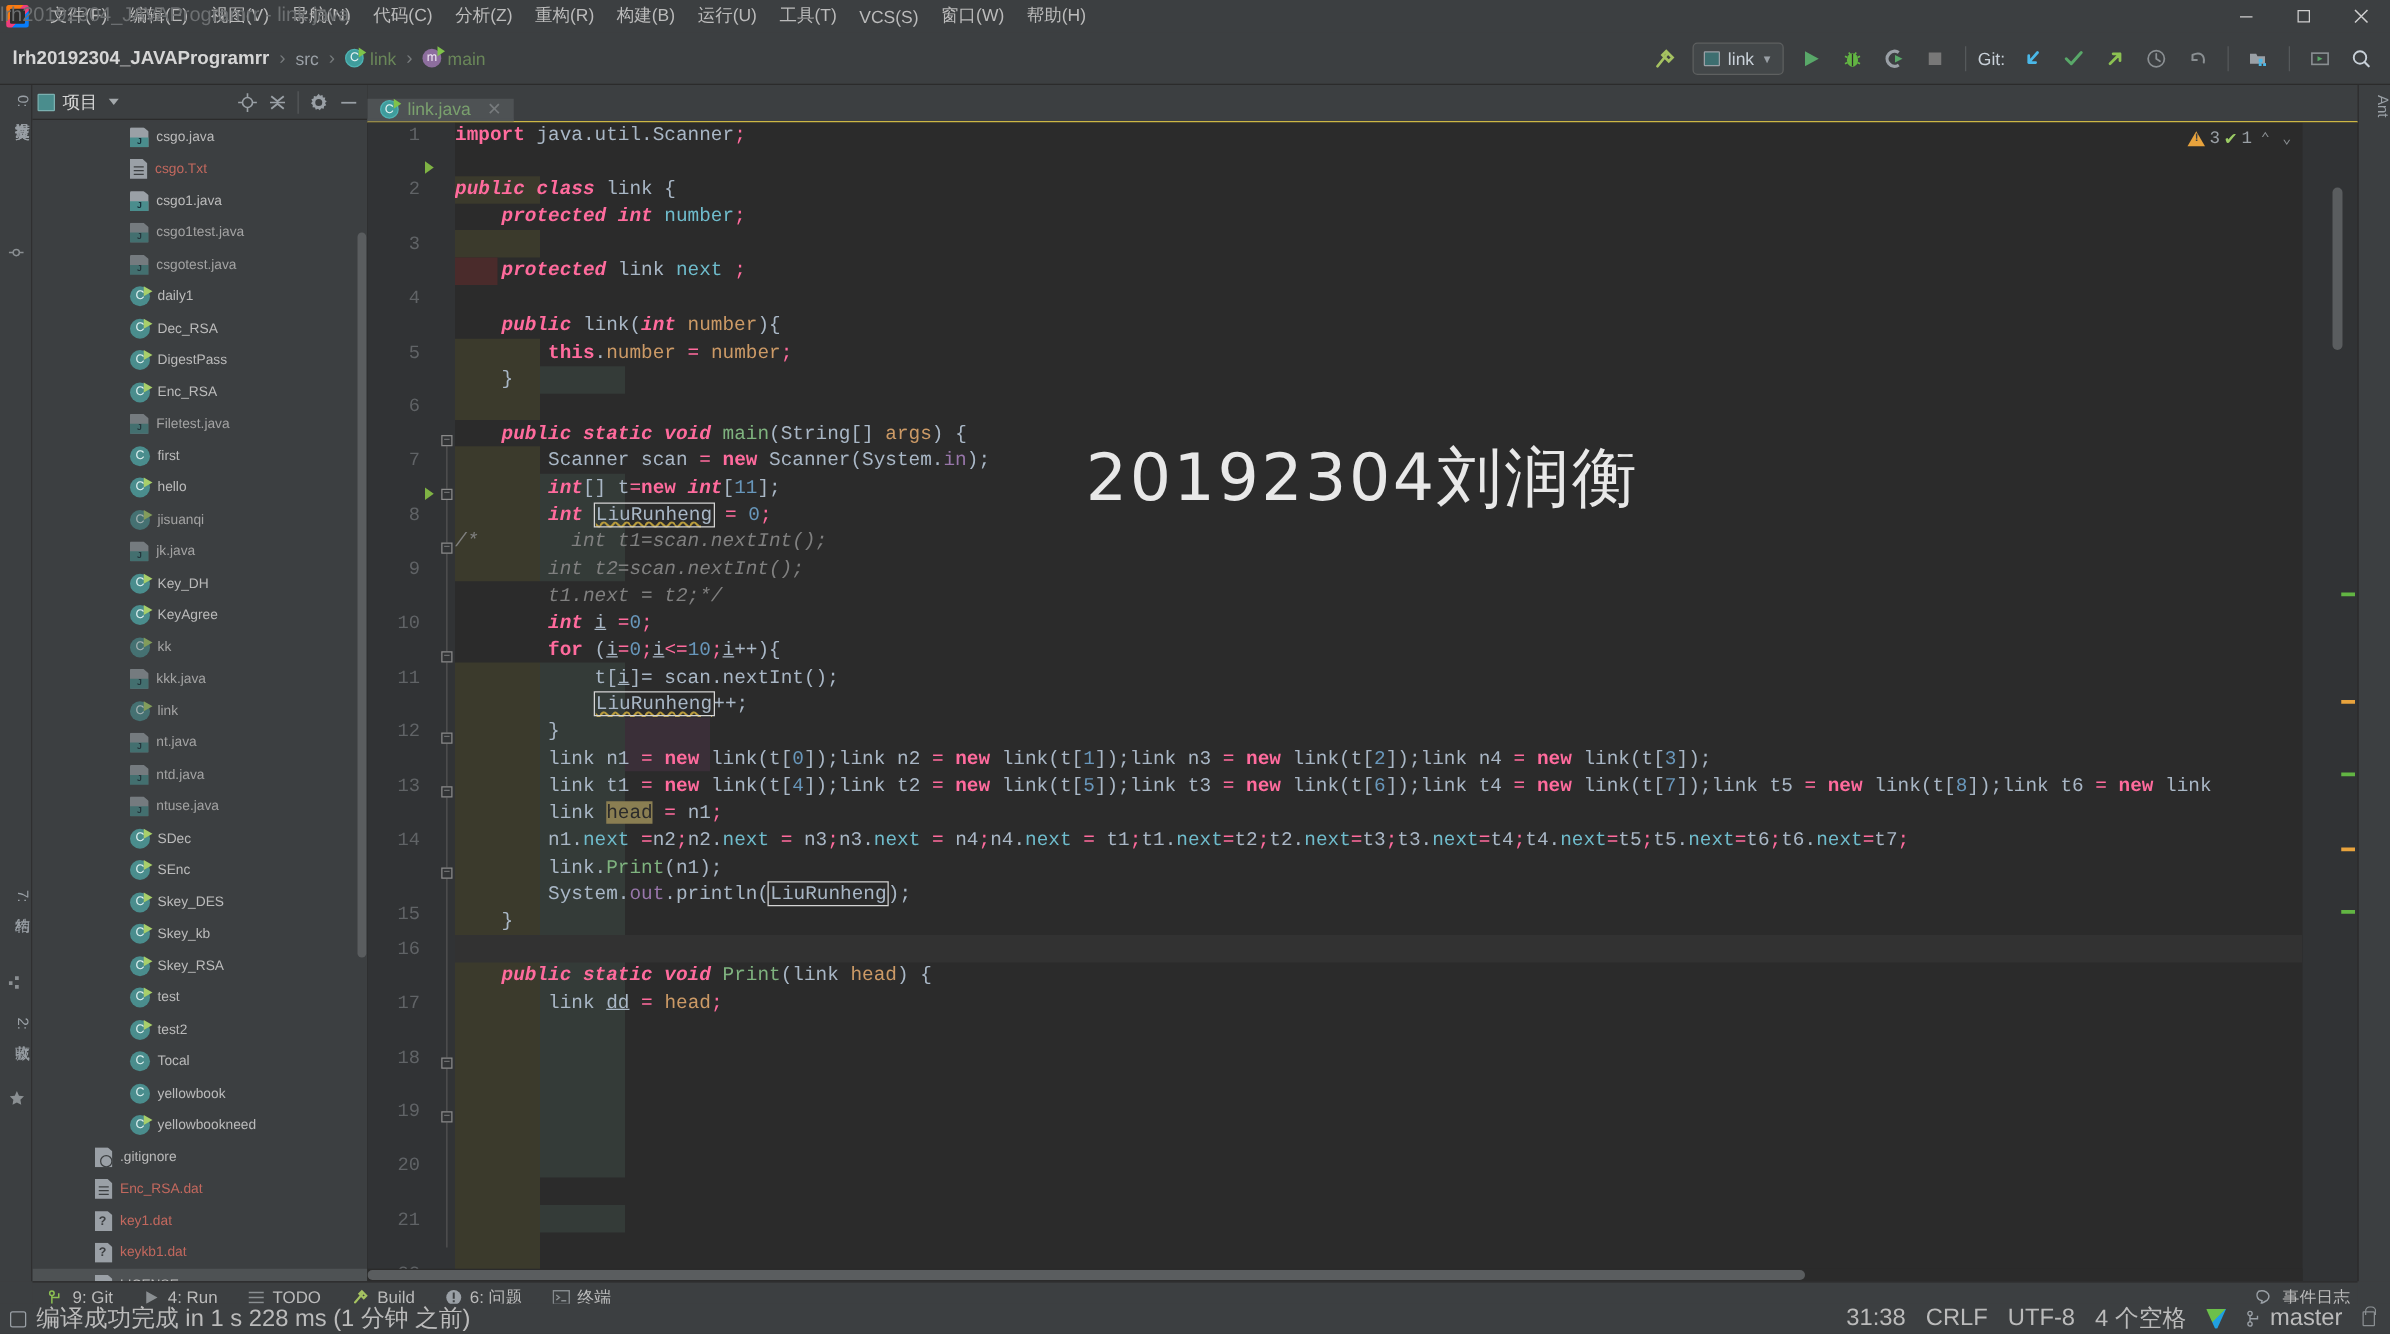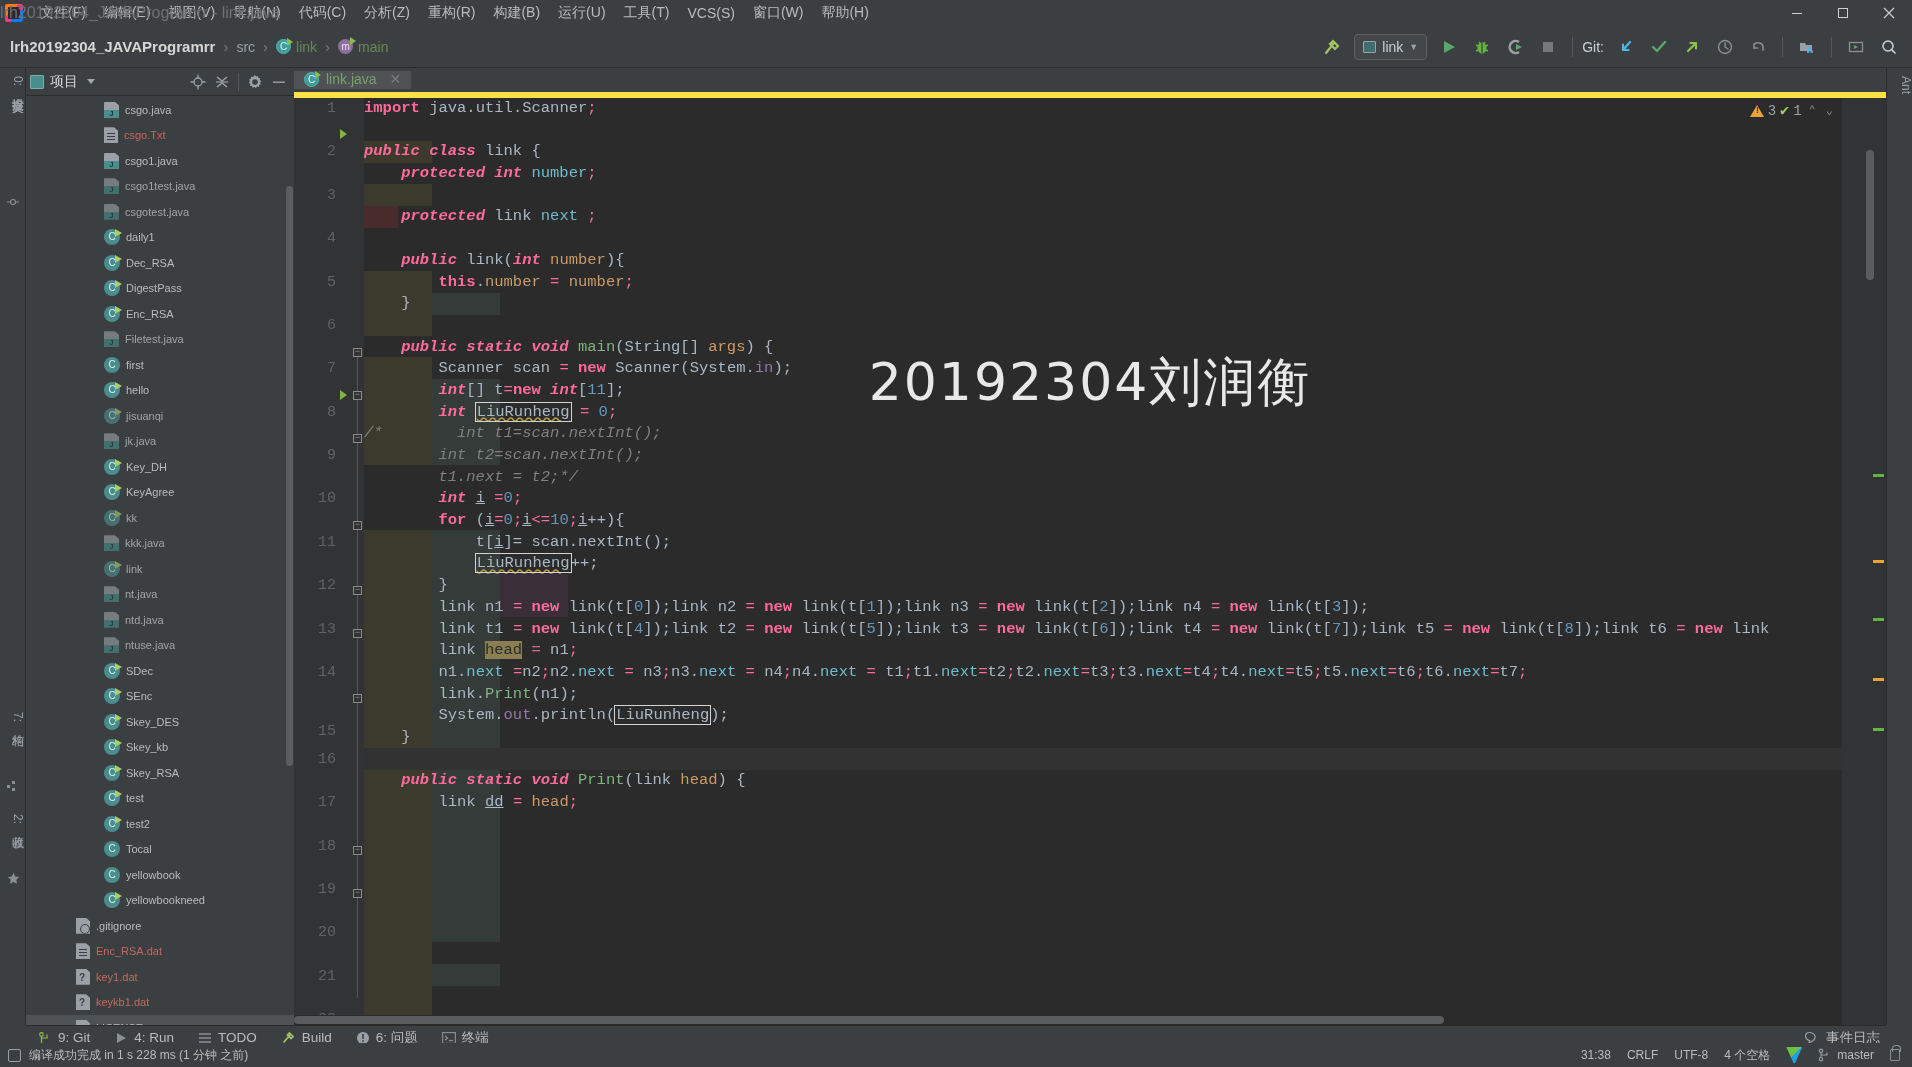--- a/index.html
+++ b/index.html
@@ -163,22 +163,22 @@
     position:absolute; right:1px; top:118px; width:7px; height:580px;
     background:#5a5d5f; border-radius:4px;
   }
 
   
   .editorwrap{
     position:absolute; left:294px; top:68px; right:26px; bottom:42px;
     background:#2b2b2b;
   }
   .tabbar{
-    height:30px; background:#3c3f41; display:flex; align-items:center;
-    border-bottom:6px solid #fde047;
+    height:30px; background:#3c3f41; display:flex; align-items:flex-end;
+    border-bottom:1px solid #fde047;
   }
   .etab{
     display:flex;align-items:center;gap:7px;padding:0 10px;
     background:#4e5254; border-bottom:2px solid #4e5254; font-size:14px; color:#7aa06e;
   }
   .etab .x{ color:#777b7d; font-size:14px; margin-left:6px; }
 
   .editor{
     position:absolute; left:0; top:30px; right:0; bottom:0;
     background:#2b2b2b; overflow:hidden;
@@ -266,21 +266,21 @@
     position:absolute; left:26px; right:26px; bottom:18px; height:24px;
     background:#3c3f41; display:flex; align-items:center; gap:0px;
     border-top:1px solid #2b2b2b;
   }
   .bbtab{ display:flex; align-items:center; gap:6px; padding:2px 12px; color:#bbbbbb; font-size:13.5px; }
   .bb-right{ margin-left:auto; display:flex; align-items:center; gap:6px; padding-right:6px; color:#bbbbbb; font-size:13.5px;}
 
   
   .statusbar{
     position:absolute; left:0; right:0; bottom:0; height:24px;
-    background:#3c3f41; display:flex; align-items:center; font-size:12px; color:#bbbbbb;
+    background:#3c3f41; display:flex; align-items:center; font-size:19px; color:#bbbbbb;
   }
   .sb-left{ display:flex; align-items:center; gap:8px; padding-left:8px; }
   .sb-right{ margin-left:auto; display:flex; align-items:center; gap:16px; padding-right:12px; }
   .build-sq{ width:13px;height:13px;border:1.5px solid #9aa0a6; border-radius:2px; }
 
   .idea-v{ width:16px;height:16px; background:linear-gradient(135deg,#6cc04a 0%,#6cc04a 48%,#21a0e0 48%,#21a0e0 100%); clip-path:polygon(0 0,100% 0,55% 100%,45% 100%); }
   .lock-ico{ width:10px;height:12px;border:1.5px solid #8a8f92;border-radius:1px;position:relative;}
   .lock-ico::before{content:"";position:absolute;left:1px;top:-5px;width:7px;height:6px;border:1.5px solid #8a8f92;border-bottom:none;border-radius:4px 4px 0 0;}
 
   svg{ display:block; }

